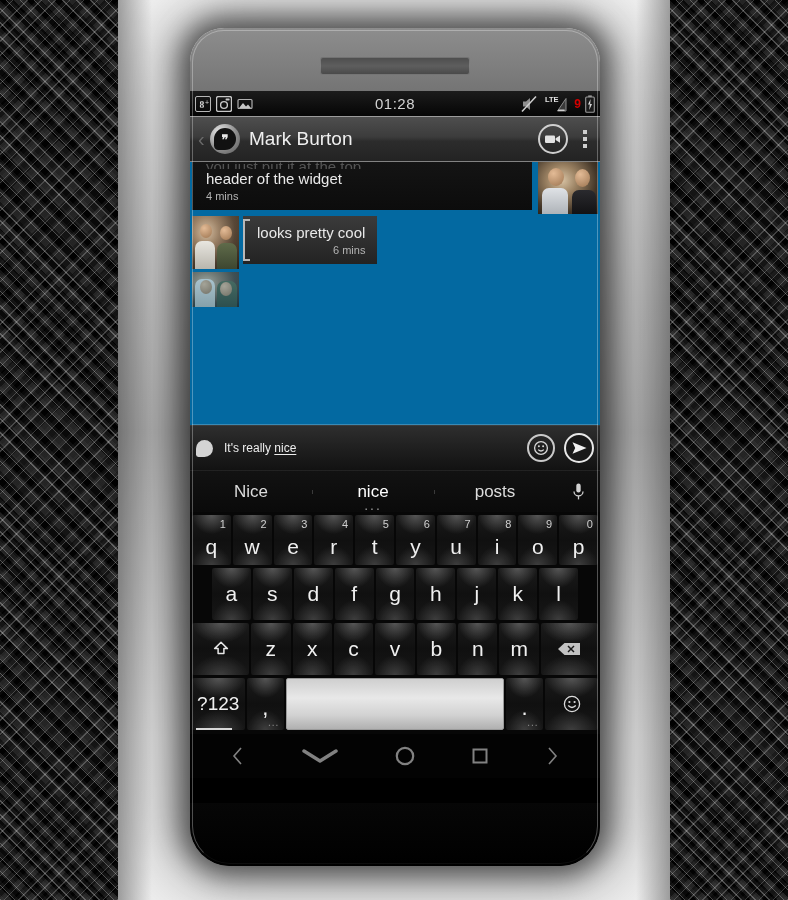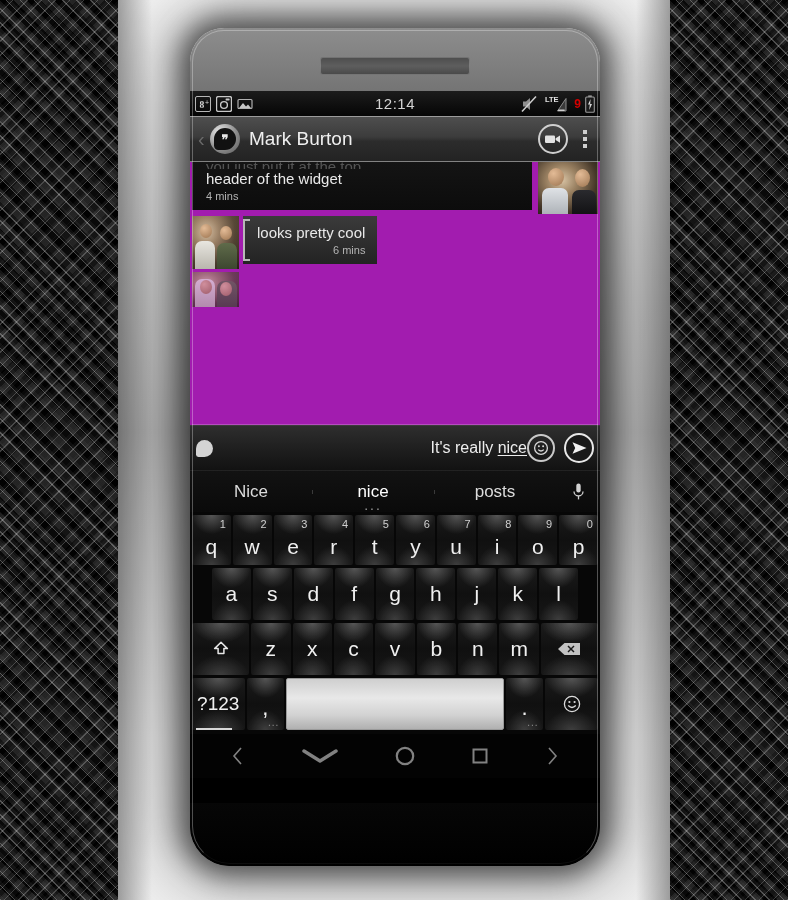--- a/index.html
+++ b/index.html
@@ -131,21 +131,21 @@
     width: 30px; height: 30px; border-radius: 50%;
     border: 2px solid #cfcfcf;
     display: flex; align-items: center; justify-content: center;
   }
   .overflow { display: flex; flex-direction: column; gap: 3px; padding: 0 5px; }
   .overflow i { width: 4px; height: 4px; background: #cfcfcf; display: block; }
 
   
   .msglist {
     position: relative; height: 263px;
-    background: #a21caf;
+    background: #0369a1;
     overflow: hidden;
     padding: 0 2px;
   }
   .msgrow { display: flex; align-items: flex-start; margin-bottom: 3px; }
   .avatar {
     width: 47px; height: 53px; flex: none;
     background:
       radial-gradient(ellipse at 30% 30%, #cfb79a 0%, #8a7158 28%, #3a2f24 62%, #14100c 100%),
       linear-gradient(to bottom, #2a2119, #140f0a);
     background-blend-mode: screen;
@@ -231,22 +231,22 @@
     padding: 0 6px;
     border-top: 1px solid rgba(255,255,255,.18);
   }
   .chat-dot {
     width: 17px; height: 17px; flex: none;
     background: #d4d4d4;
     border-radius: 50% 50% 50% 14%;
   }
   .compose-text {
     flex: 1; margin-left: 11px;
-    color: #ededed; font-size: 16px;
-    white-space: nowrap; overflow: hidden; text-align: right;
+    color: #ededed; font-size: 12px;
+    white-space: nowrap; overflow: hidden;
   }
   .compose-text u { text-decoration: underline; text-underline-offset: 2px; }
   .emoji-btn {
     width: 28px; height: 28px; border-radius: 50%; flex: none;
     border: 2px solid #c9c9c9;
     display: flex; align-items: center; justify-content: center;
     margin-right: 9px;
   }
   .send-btn {
     width: 30px; height: 30px; border-radius: 50%; flex: none;
@@ -357,21 +357,21 @@
             <rect x="0.5" y="0.5" width="15" height="15" rx="2" fill="none" stroke="#c8c8c8" stroke-width="1.4"></rect>
             <circle cx="8" cy="9" r="3.4" fill="none" stroke="#c8c8c8" stroke-width="1.4"></circle>
             <rect x="9.6" y="2.4" width="4" height="2" rx=".6" fill="#c8c8c8"></rect>
           </svg>
           <svg class="sb-ico" viewBox="0 0 16 16">
             <rect x="1" y="3.5" width="14" height="9" rx="1" fill="none" stroke="#b0b0b0" stroke-width="1.2"></rect>
             <path d="M2 12 L6 7 L9 10.4 L11 8.4 L14 12 Z" fill="#c6c6c6"></path>
           </svg>
         </div>
 
-        <div class="sb-clock">12:14</div>
+        <div class="sb-clock">01:28</div>
 
         <div class="sb-right">
           <svg width="20" height="18" viewBox="0 0 20 18">
             <path d="M3 6.6 h3 L10 3 v12 L6 11.4 H3 Z" fill="#8f8f8f"></path>
             <line x1="2" y1="16.4" x2="16" y2="1.6" stroke="#d0d0d0" stroke-width="1.5"></line>
           </svg>
           <svg width="26" height="20" viewBox="0 0 26 20">
             <text x="1" y="8" font-size="7.5" font-weight="bold" fill="#e2e2e2" font-family="Liberation Sans, sans-serif">LTE</text>
             <path d="M22 4.5 L22 17 L13.5 17 Z" fill="#3a3a3a"></path>
             <path d="M22 4.5 L22 17 L13.5 17 Z" fill="none" stroke="#8c8c8c" stroke-width="1"></path>

